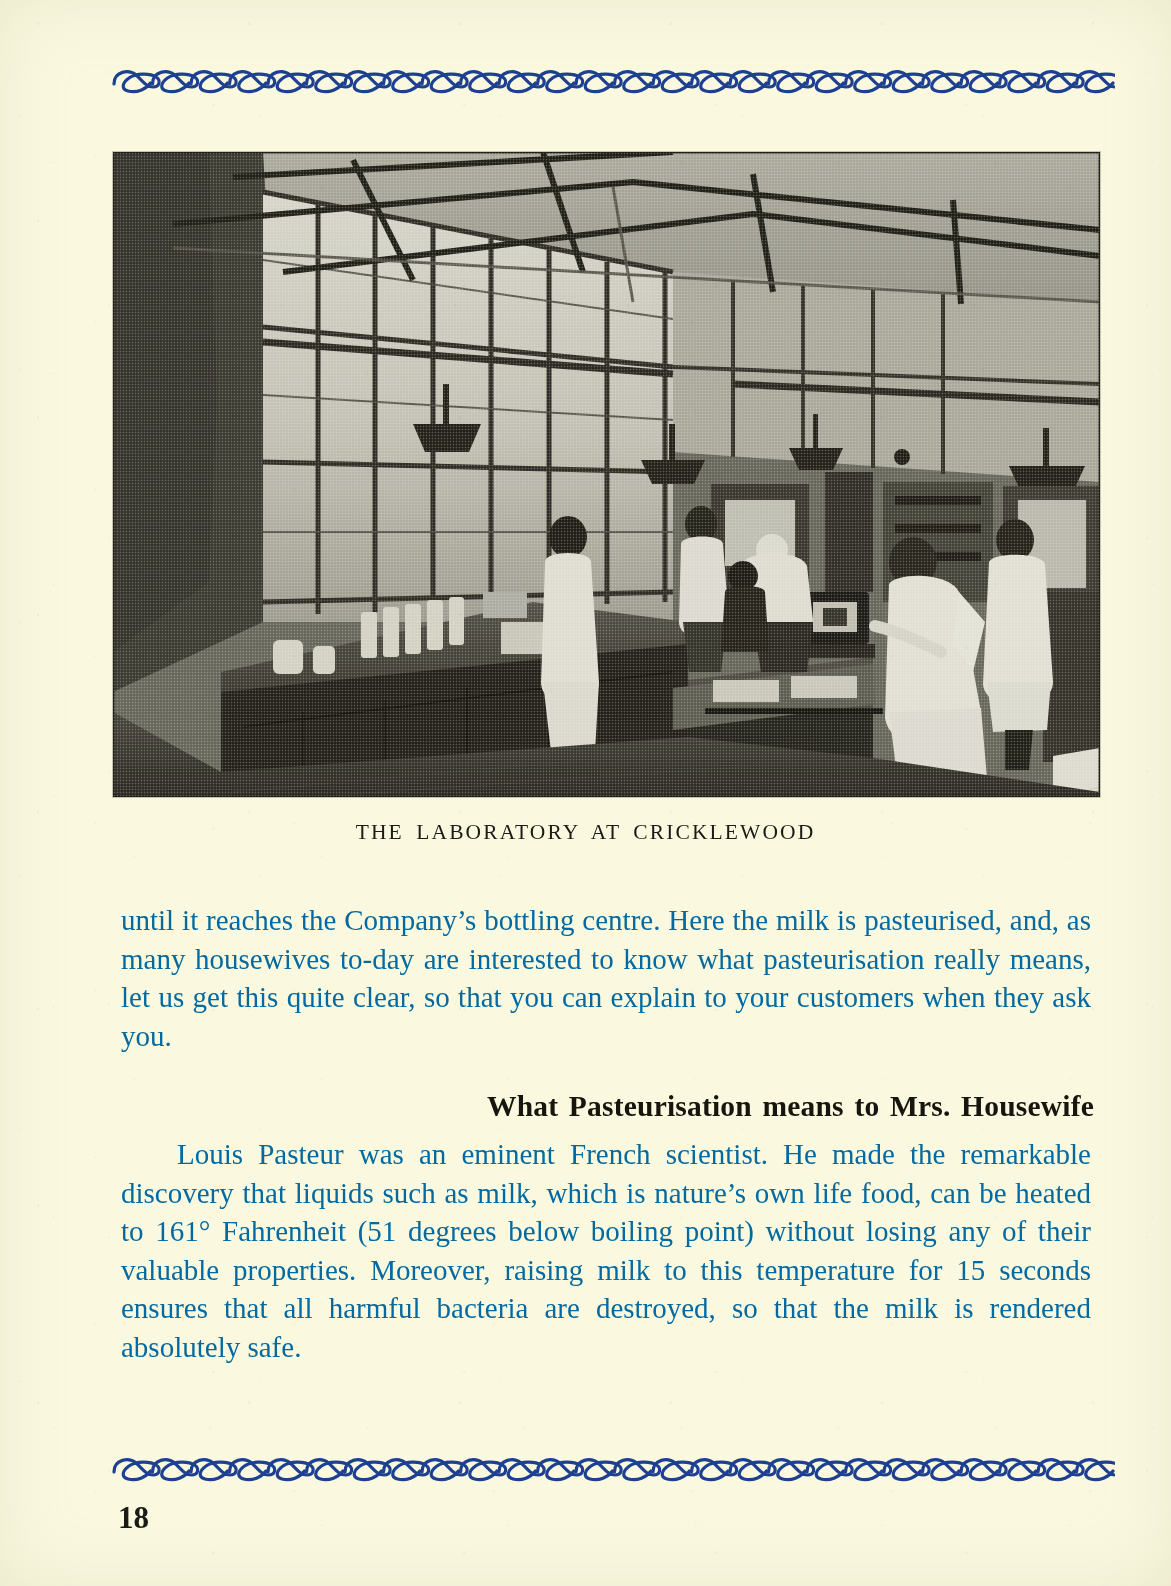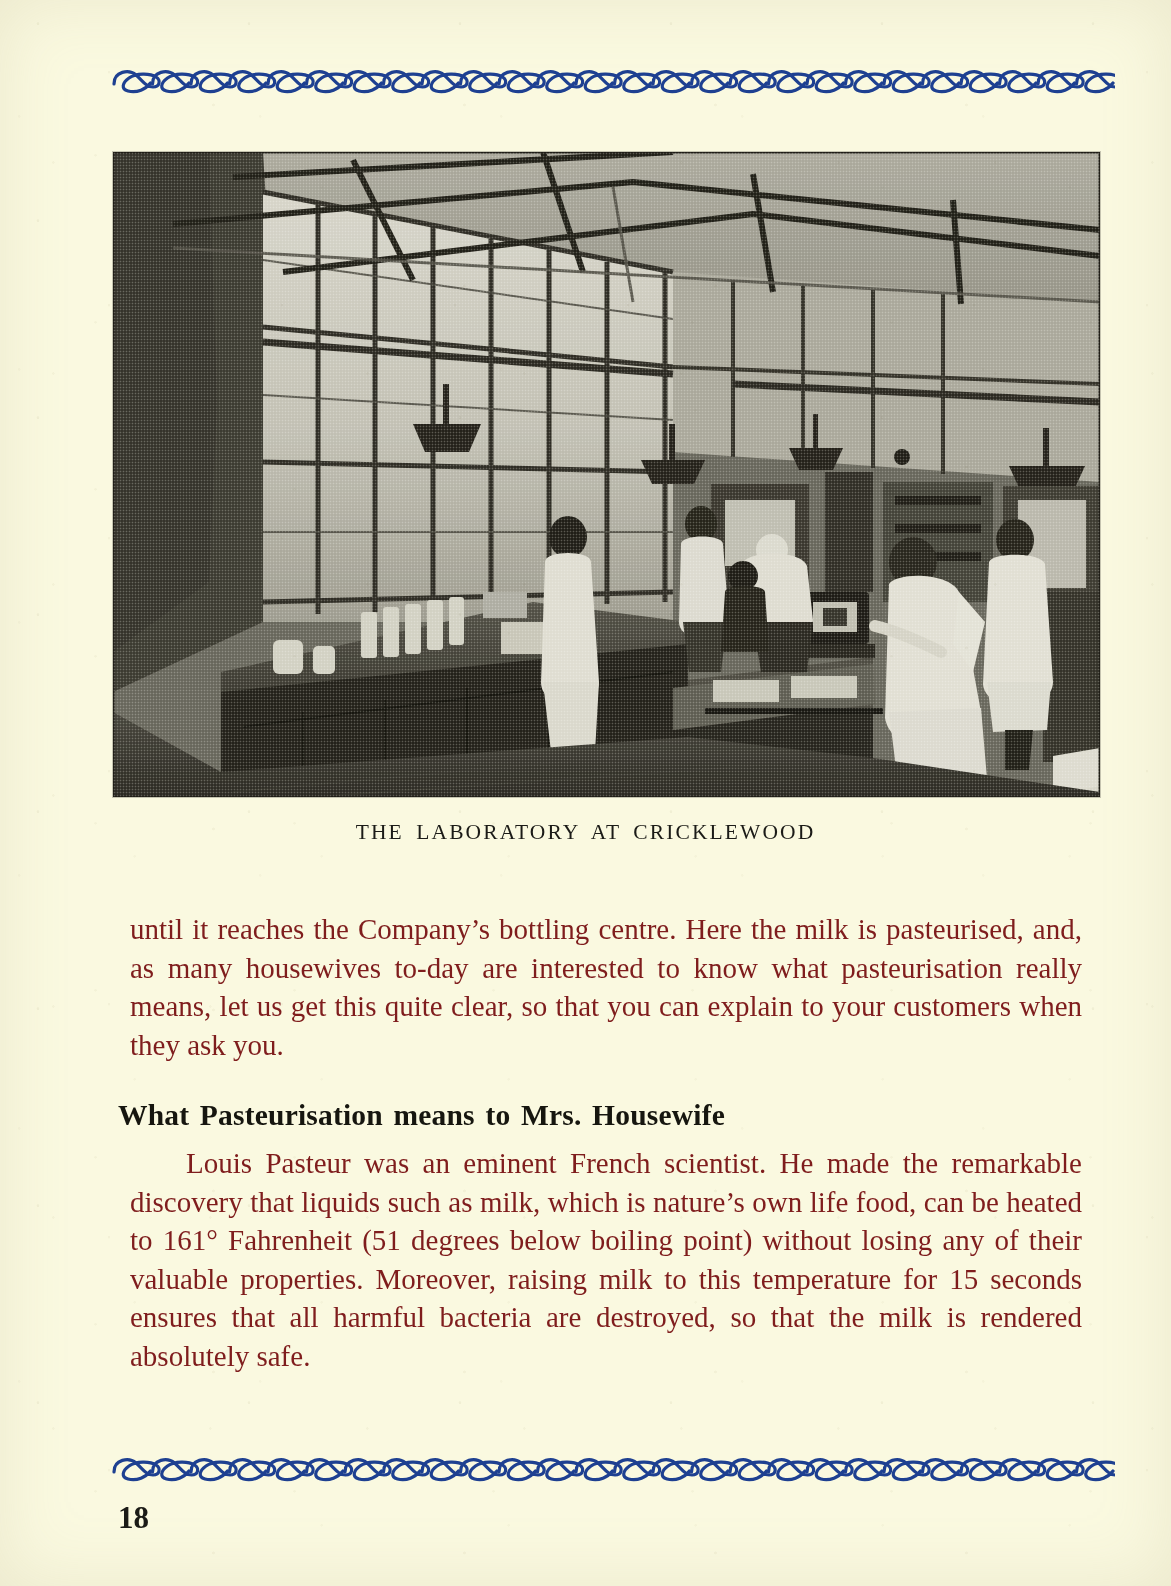--- a/index.html
+++ b/index.html
@@ -99,39 +99,40 @@
   }
 
   
   .textblock {
     position: absolute;
     left: 118px;
     top: 898px;
     width: 976px;
   }
   p.body {
-    margin: 12px;
+    margin: 3px;
     font-size: 29px;
     line-height: 38.5px;
     text-align: justify;
     text-justify: inter-word;
-    color: #7f1d1d;
+    color: #0369a1;
     -webkit-hyphens: none;
     hyphens: none;
   }
   p.body.indent { text-indent: 56px; }
 
   h2.section-heading {
     margin: 34px 0 12px 0;
     font-size: 29.5px;
     line-height: 34px;
     font-weight: bold;
     letter-spacing: 0.2px;
     word-spacing: 3px;
     color: #16160f;
+    text-align: right;
   }
 
   
   .folio {
     position: absolute;
     left: 118px;
     top: 1500px;
     font-size: 31px;
     color: #1b1b17;
     font-weight: bold;

